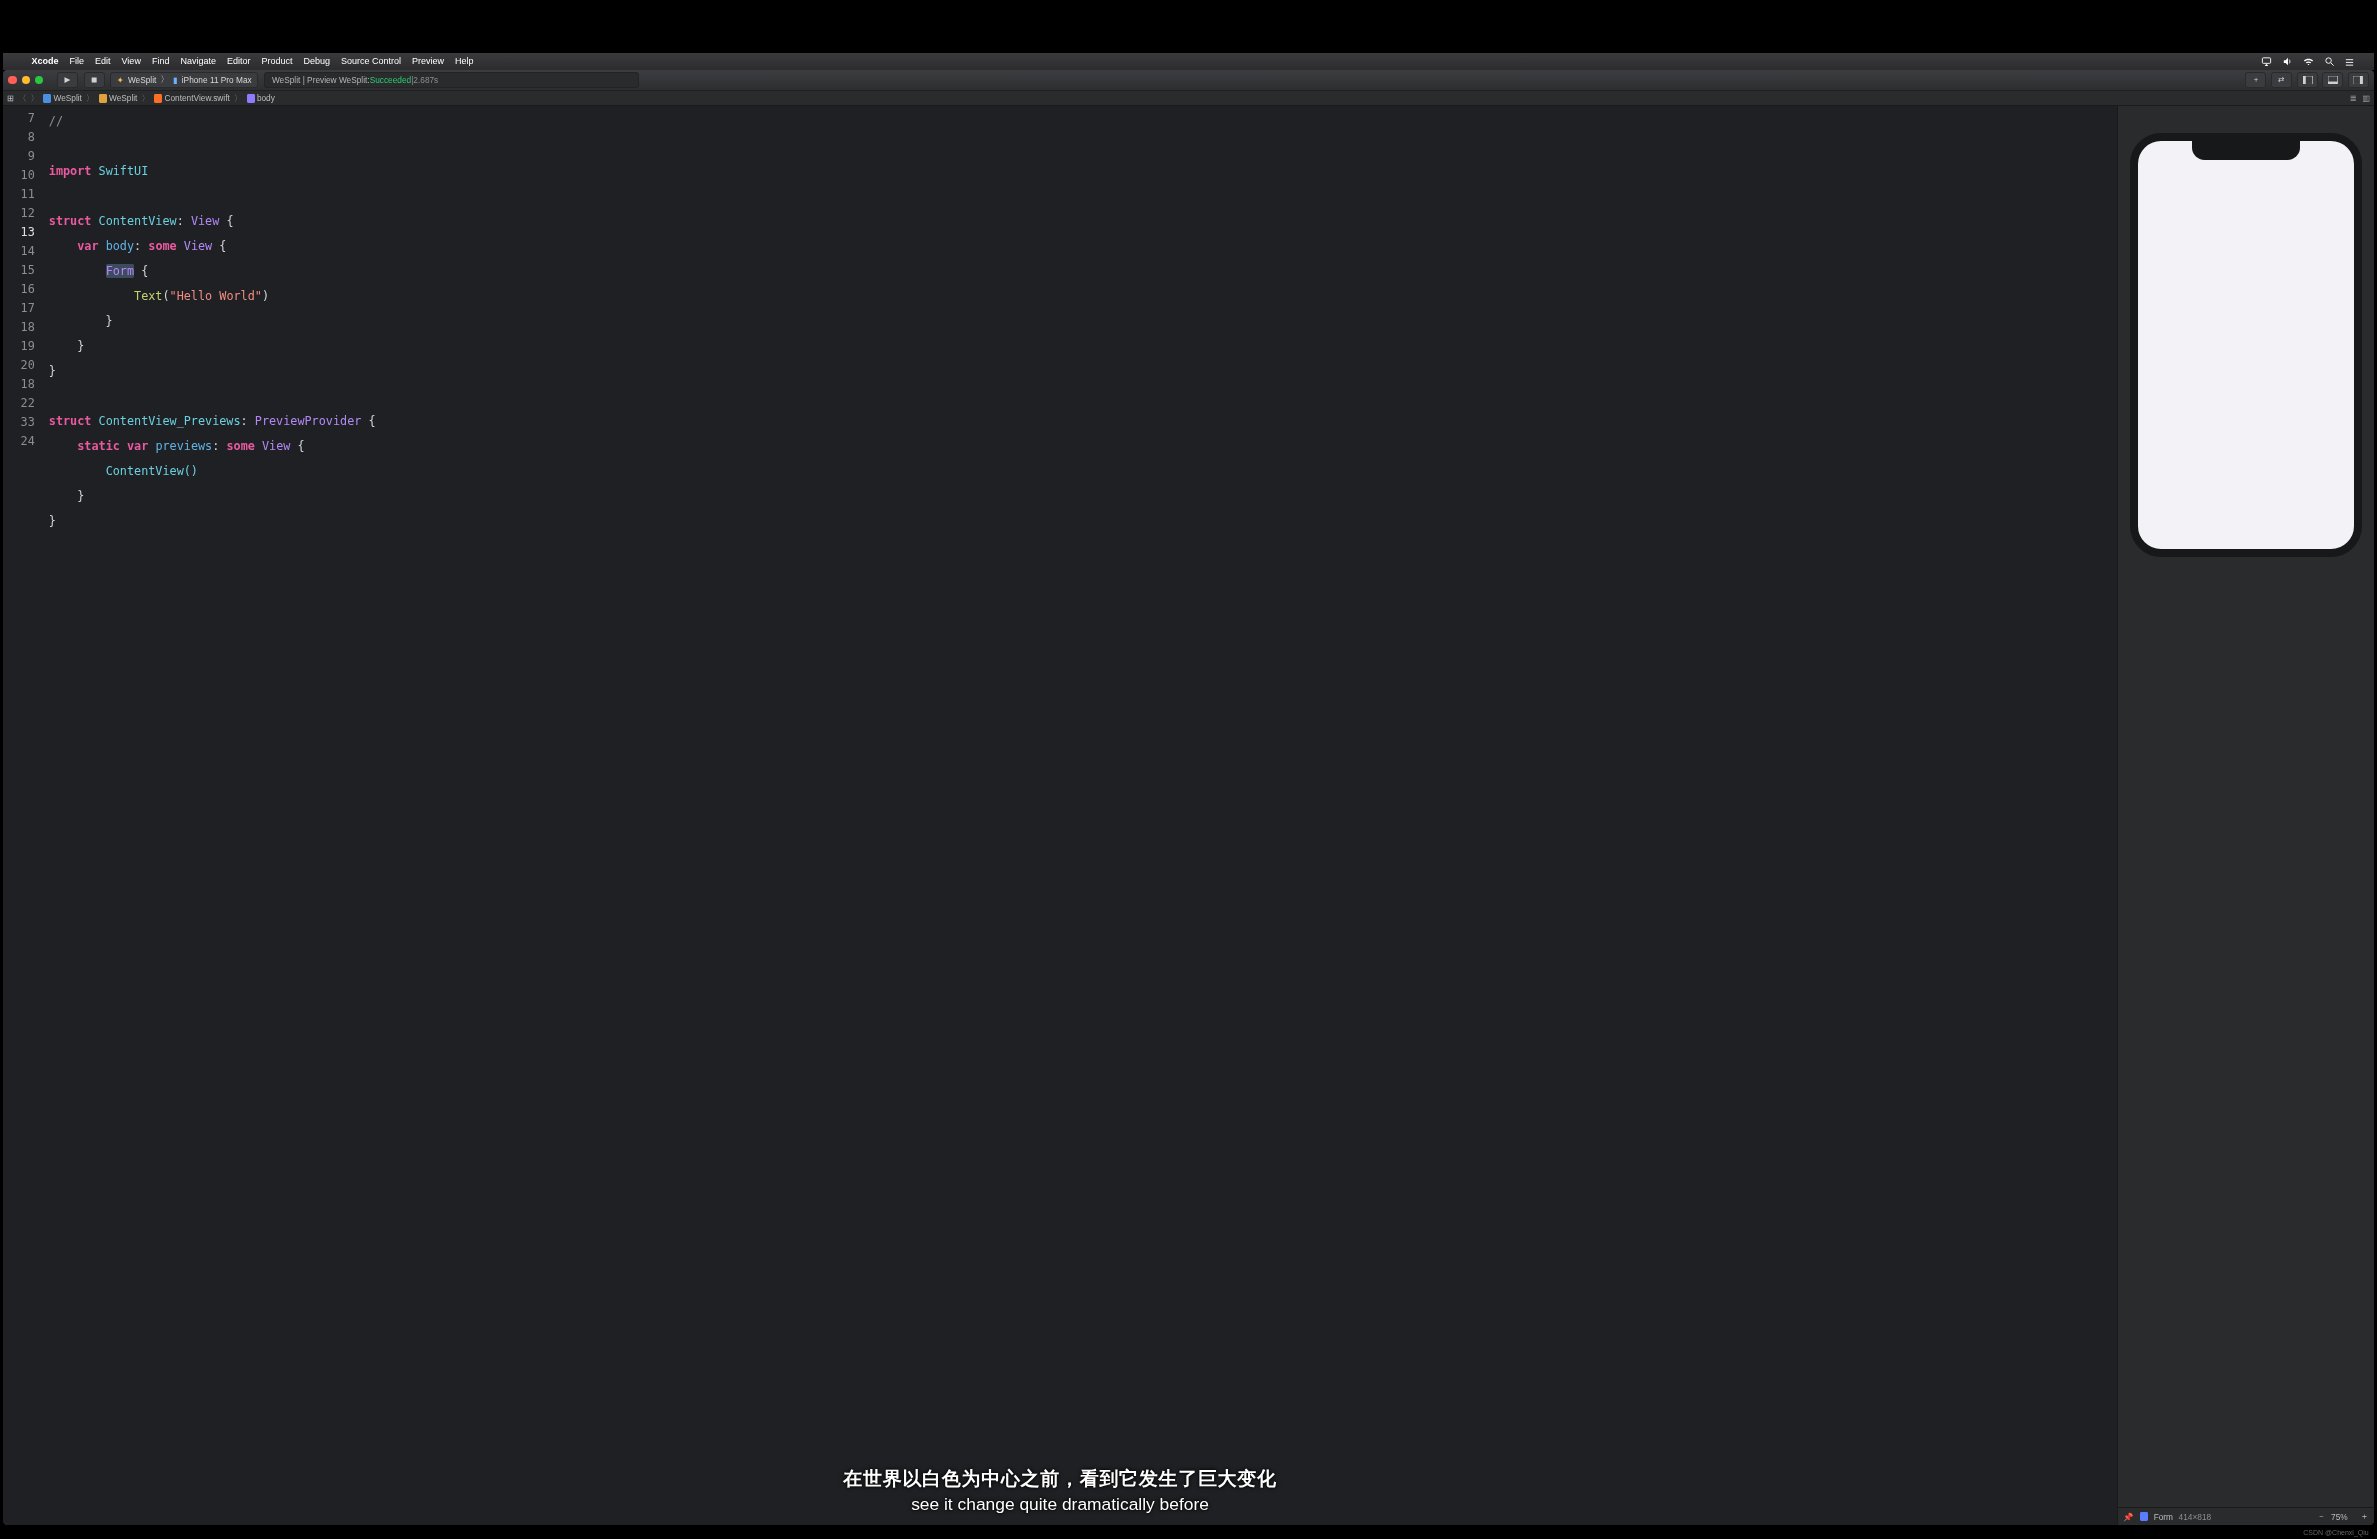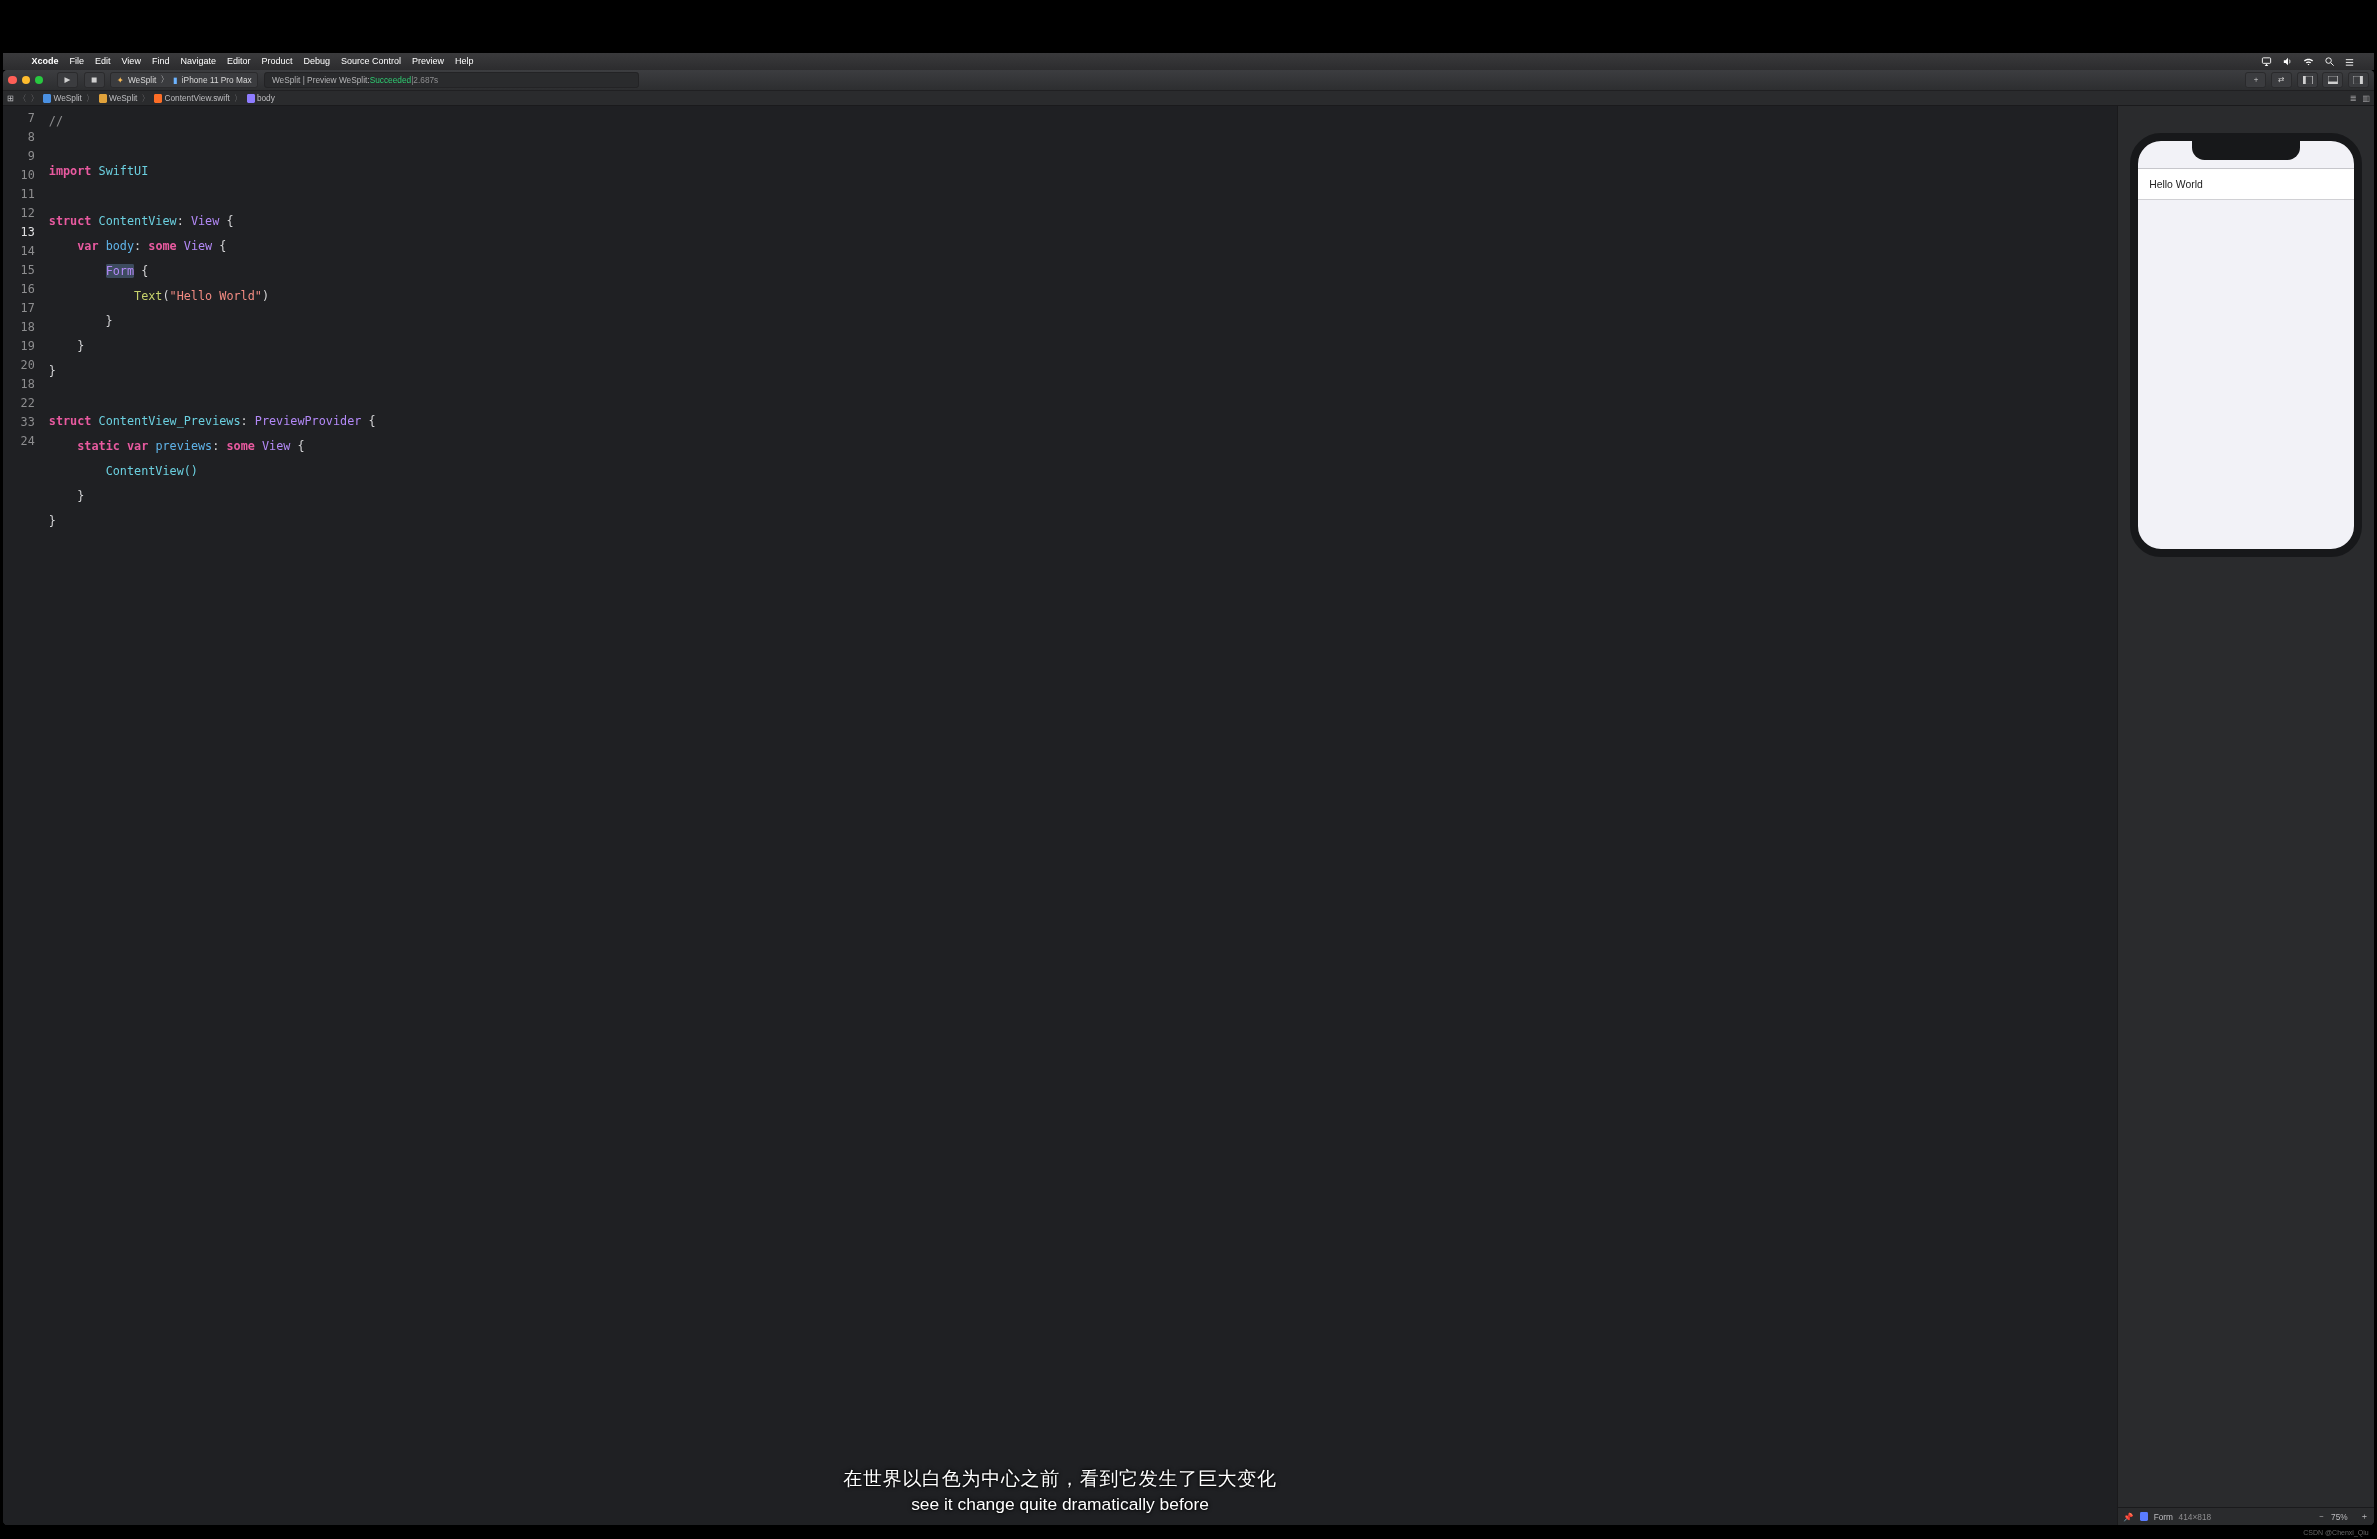--- a/index.html
+++ b/index.html
@@ -85,21 +85,21 @@
   .tok-str     { color: #f28b82; }
   .tok-func    { color: #c6d26b; }
   .tok-cmt     { color: #8e8e90; }
   .tok-sel     { background: #3d4b5f; border-radius: 1.4px; }
 
   
   .subs {
     position: absolute; left: 0; right: 0; bottom: 9.7px; text-align: center;
     pointer-events: none;
   }
-  .subs .cn { font-size: 19px; color: #fff; text-shadow: 0 0 4.2px #000, 0 0 2.1px #000; font-weight: 400; letter-spacing: 0.7px; }
+  .subs .cn { font-size: 19px; color: #fff; text-shadow: 0 0 4.2px #000, 0 0 2.1px #000; font-weight: 700; letter-spacing: 0.7px; }
   .subs .en { font-size: 17.4px; color: #fff; text-shadow: 0 0 4.2px #000, 0 0 2.1px #000; line-height: 1.2; margin-top: 2.8px; }
 
   
   .canvas { width: 257px; background: #2a2b2d; border-left: 0.7px solid #1a1a1c; display: flex; flex-direction: column; }
   .device-wrap { flex: 1; display: flex; align-items: flex-start; justify-content: center; padding: 26.4px 9.7px 7px; background: #2a2b2d; }
   .device {
     width: 232px; height: 424px; background: #f2f2f7; border: 8.3px solid #17181a; border-radius: 31px;
     position: relative; overflow: hidden;
   }
   .notch {
@@ -290,26 +290,20 @@
         <div class="subs">
           <div class="cn">在世界以白色为中心之前，看到它发生了巨大变化</div>
           <div class="en">see it change quite dramatically before</div>
         </div>
       </div>
 
       <div class="canvas">
         <div class="device-wrap">
           <div class="device">
             <div class="notch"></div>
-            <div class="dev-content">
-              <div class="form-sep"></div>
-              <div class="form-cell">
-                <span>Hello World</span>
-              </div>
-            </div>
           </div>
         </div>
         <div class="canvas-footer">
           <span class="pin">📌</span>
           <span class="box"></span>
           <span>Form</span>
           <span class="dim">414×818</span>
           <span class="zoom">－</span>
           <span>75%</span>
           <span class="plus">＋</span>

